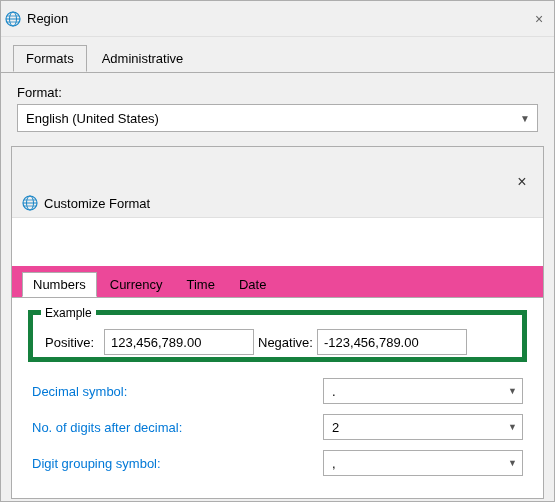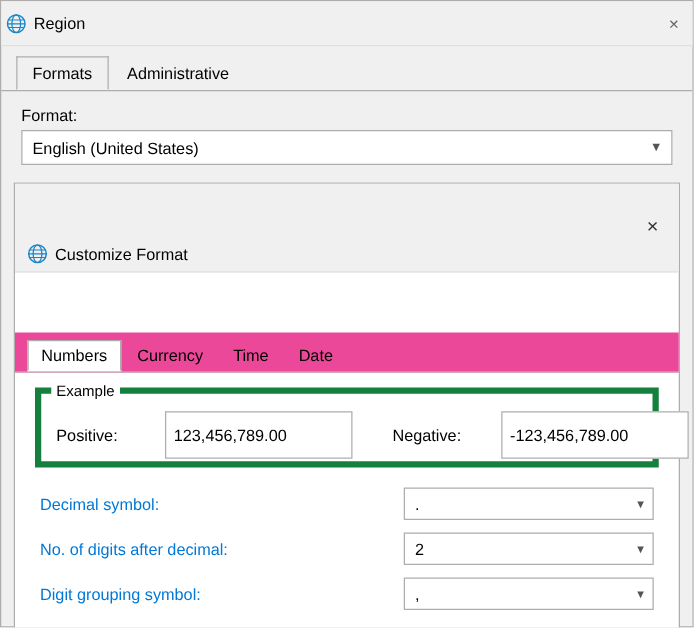--- a/index.html
+++ b/index.html
@@ -209,38 +209,38 @@
       left: 8px;
       background: white;
       padding: 0 4px;
       font-size: 12px;
       color: #000;
     }
 
     .example-row {
       display: flex;
       align-items: center;
-      gap: 32px;
+      gap: 4px;
       margin-top: 4px;
     }
 
     .example-label {
       font-size: 13px;
       color: #000;
       min-width: 55px;
     }
 
     .example-input {
       border: 1px solid #adadad;
       padding: 3px 6px;
       font-size: 13px;
       width: 150px;
       background: white;
       color: #000;
-      height: 38px;
+      height: 26px;
     }
 
     
     .settings-row {
       display: flex;
       align-items: center;
       justify-content: space-between;
       margin-bottom: 10px;
       padding: 0 4px;
     }

